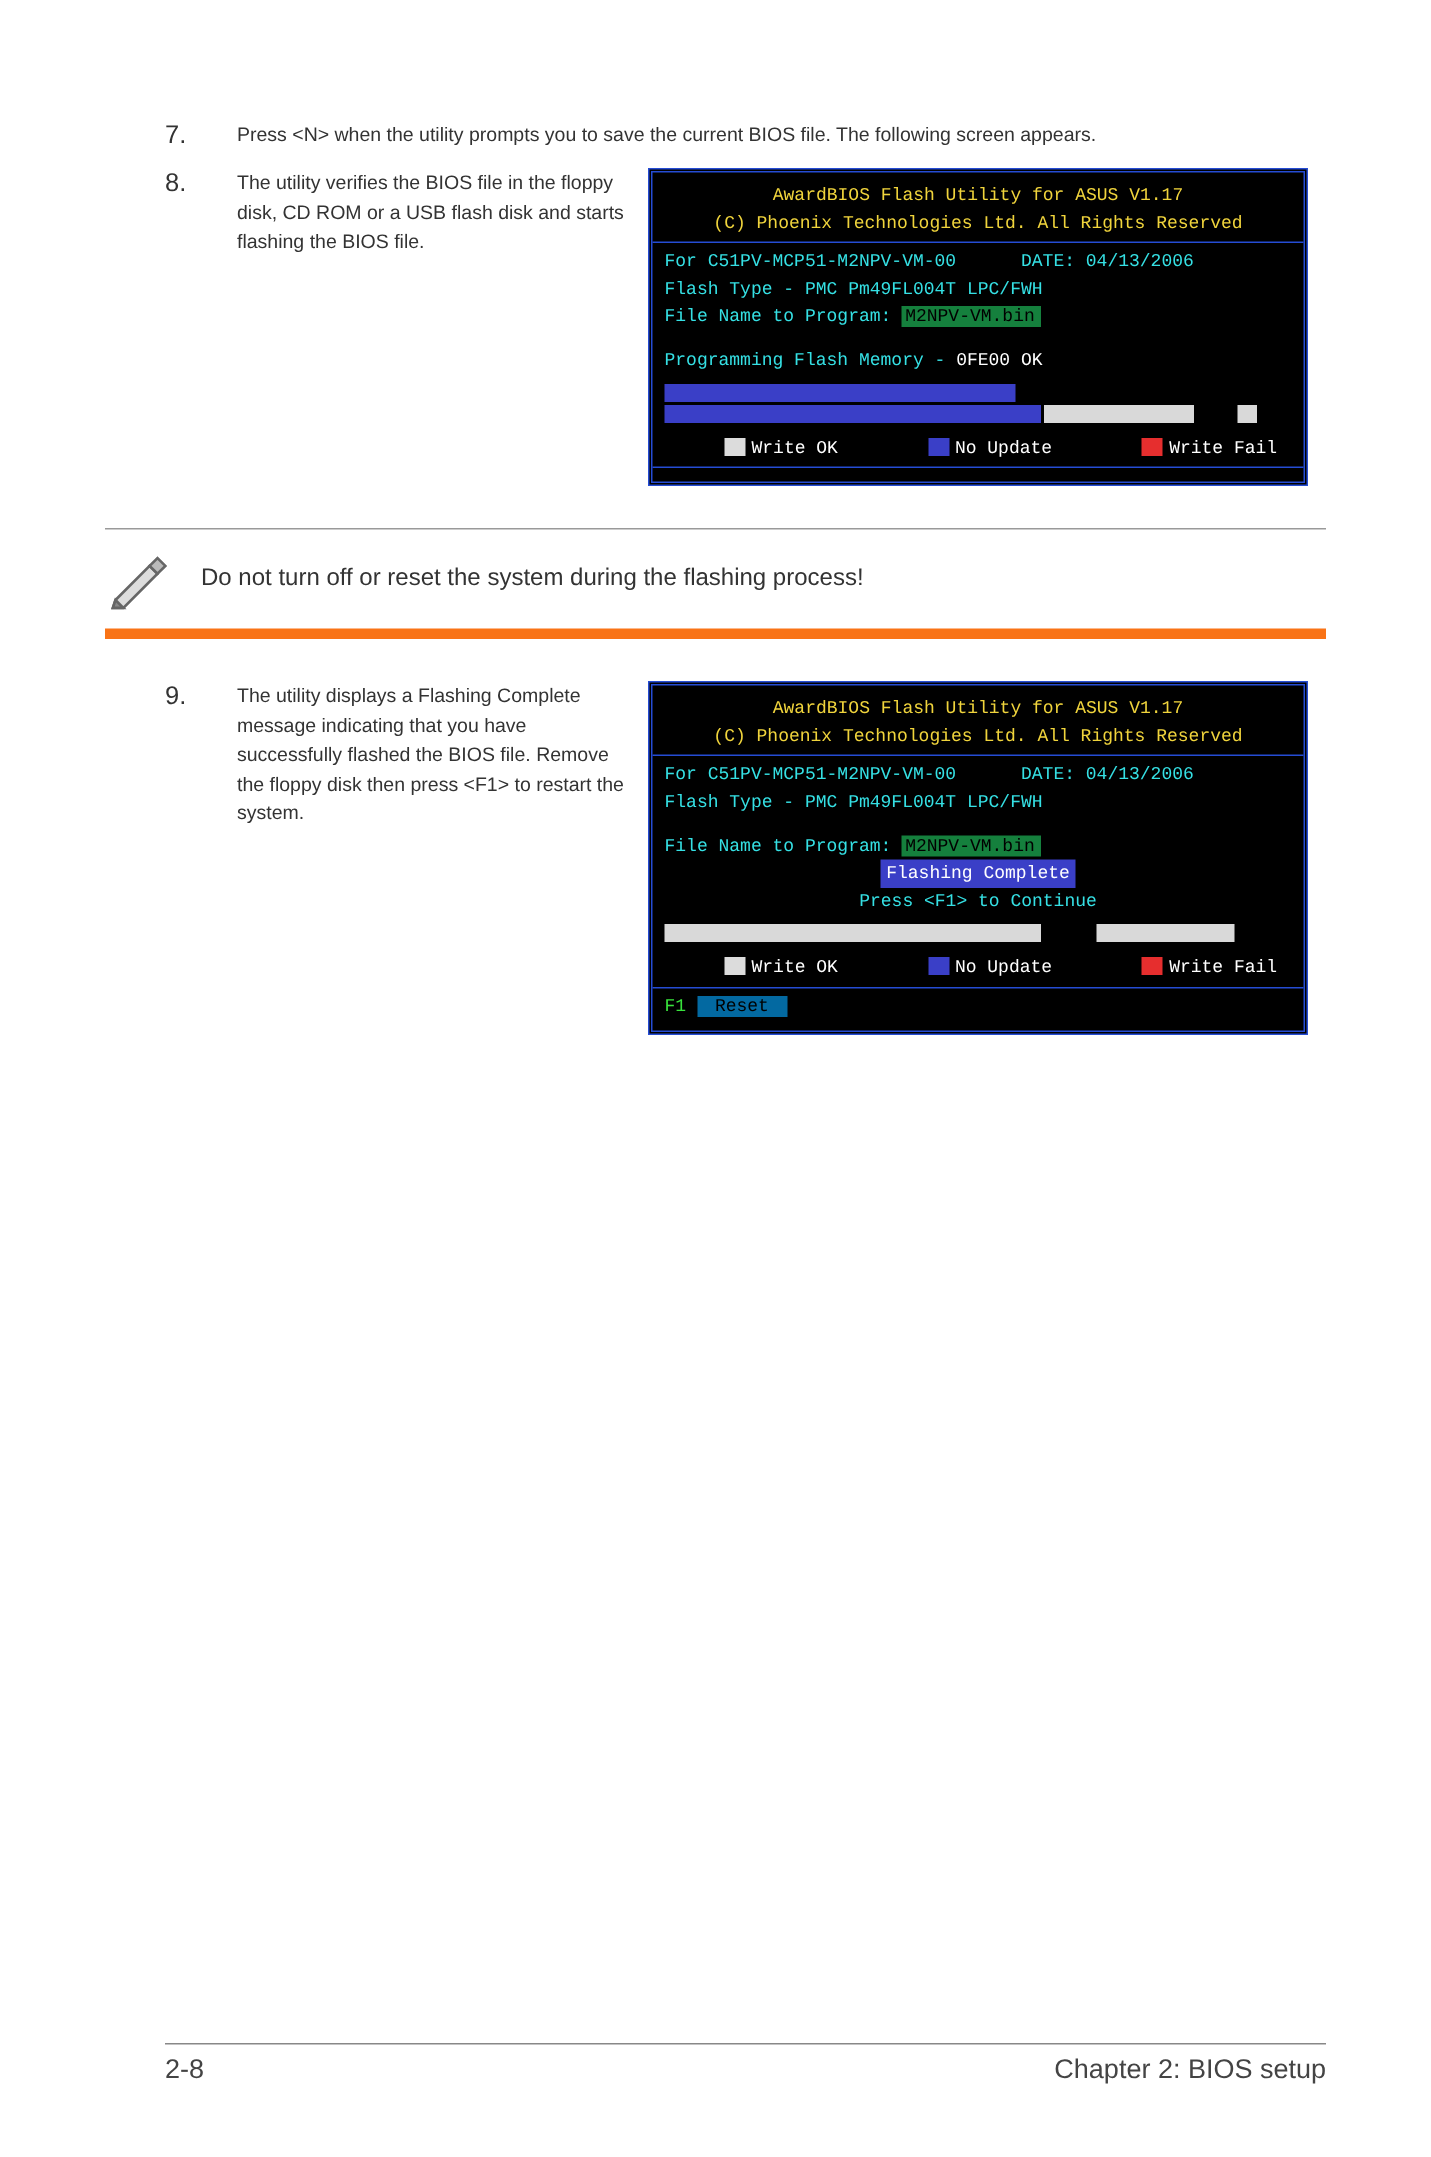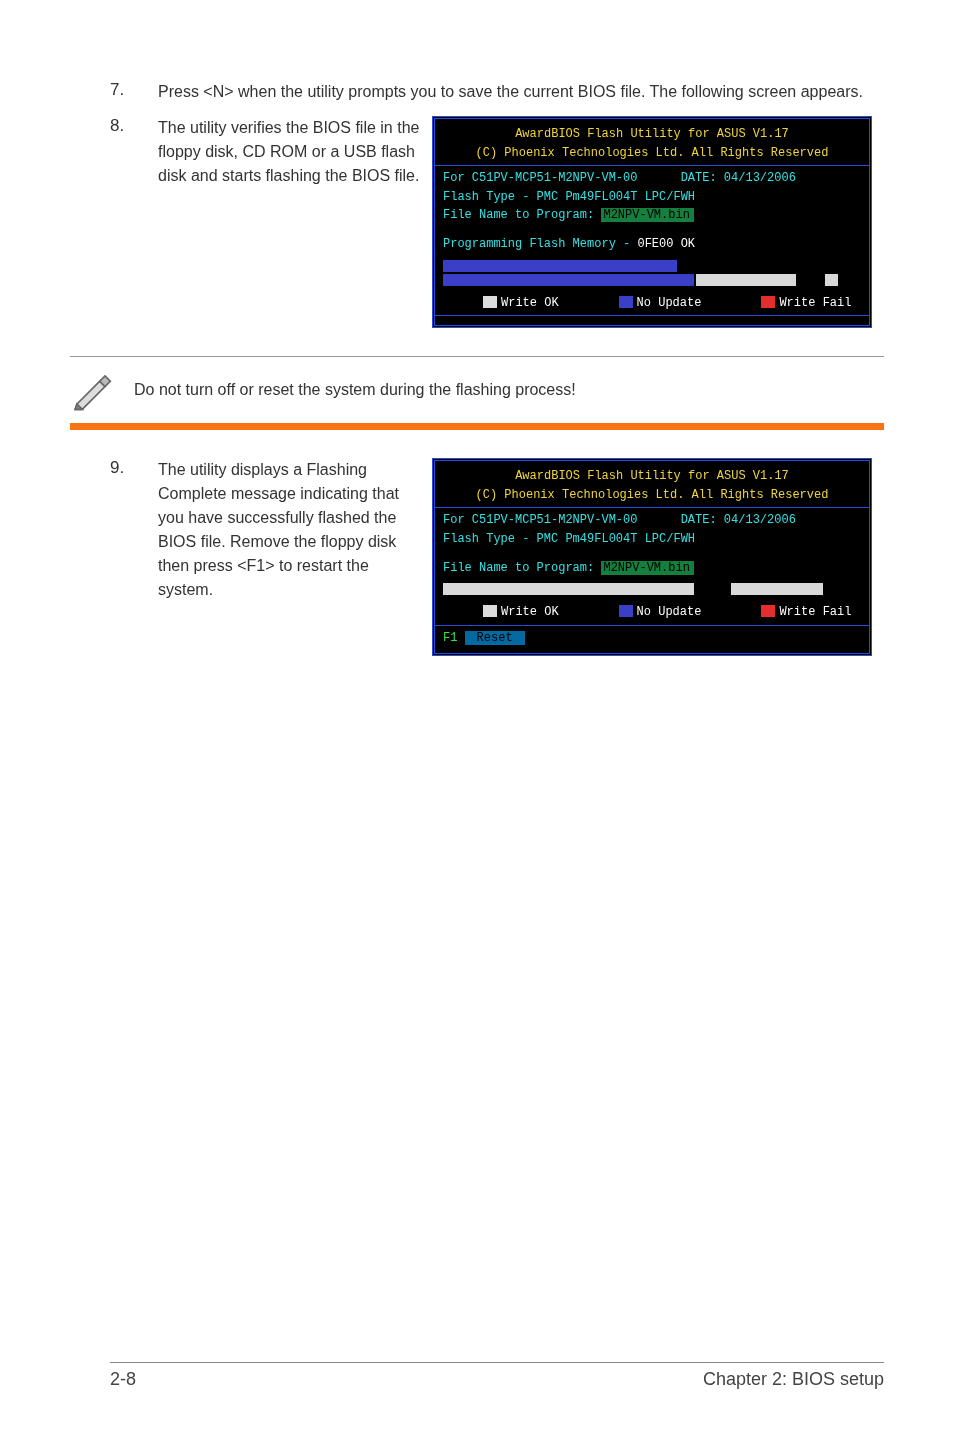--- a/index.html
+++ b/index.html
@@ -22,21 +22,21 @@
   .step {
     display: flex;
     margin-bottom: 12px;
   }
   .step-num {
     width: 48px;
     flex-shrink: 0;
     font-size: 17px;
   }
   .step-text {
-    font-size: 16px;
+    font-size: 13px;
     line-height: 1.5;
   }
   .step8-row, .step9-row {
     display: flex;
     align-items: flex-start;
   }
   .step8-text, .step9-text {
     flex-shrink: 0;
   }
   .step8-text .step { width: 310px; }
@@ -207,20 +207,24 @@
         <span class="cyan">For C51PV-MCP51-M2NPV-VM-00</span>
         &nbsp;&nbsp;&nbsp;&nbsp;
         <span class="cyan">DATE: 04/13/2006</span>
       </div>
       <div class="cyan">Flash Type - PMC Pm49FL004T LPC/FWH</div>
       <div style="height:10px"></div>
       <div>
         <span class="cyan">File Name to Program:</span>
         <span class="prog-name-bg">M2NPV-VM.bin</span>
       </div>
+      <div class="flash-complete-lines">
+        <div style="display:inline-block; background:#3a3fc7; color:#fff; padding:0 4px;">Flashing Complete</div><br>
+        <span class="cyan">Press &lt;F1&gt; to Continue</span>
+      </div>
       <div style="height:6px"></div>
       <div class="bar-row">
         <div class="chunk gray" style="width:60%"></div>
         <div style="width:8%"></div>
         <div class="chunk gray" style="width:22%"></div>
       </div>
       <div class="legend-wrap">
         <span class="legend-item"><span class="swatch sw-white"></span><span class="white">Write OK</span></span>
         <span class="legend-item"><span class="swatch sw-blue"></span><span class="white">No Update</span></span>
         <span class="legend-item"><span class="swatch sw-red"></span><span class="white">Write Fail</span></span>

